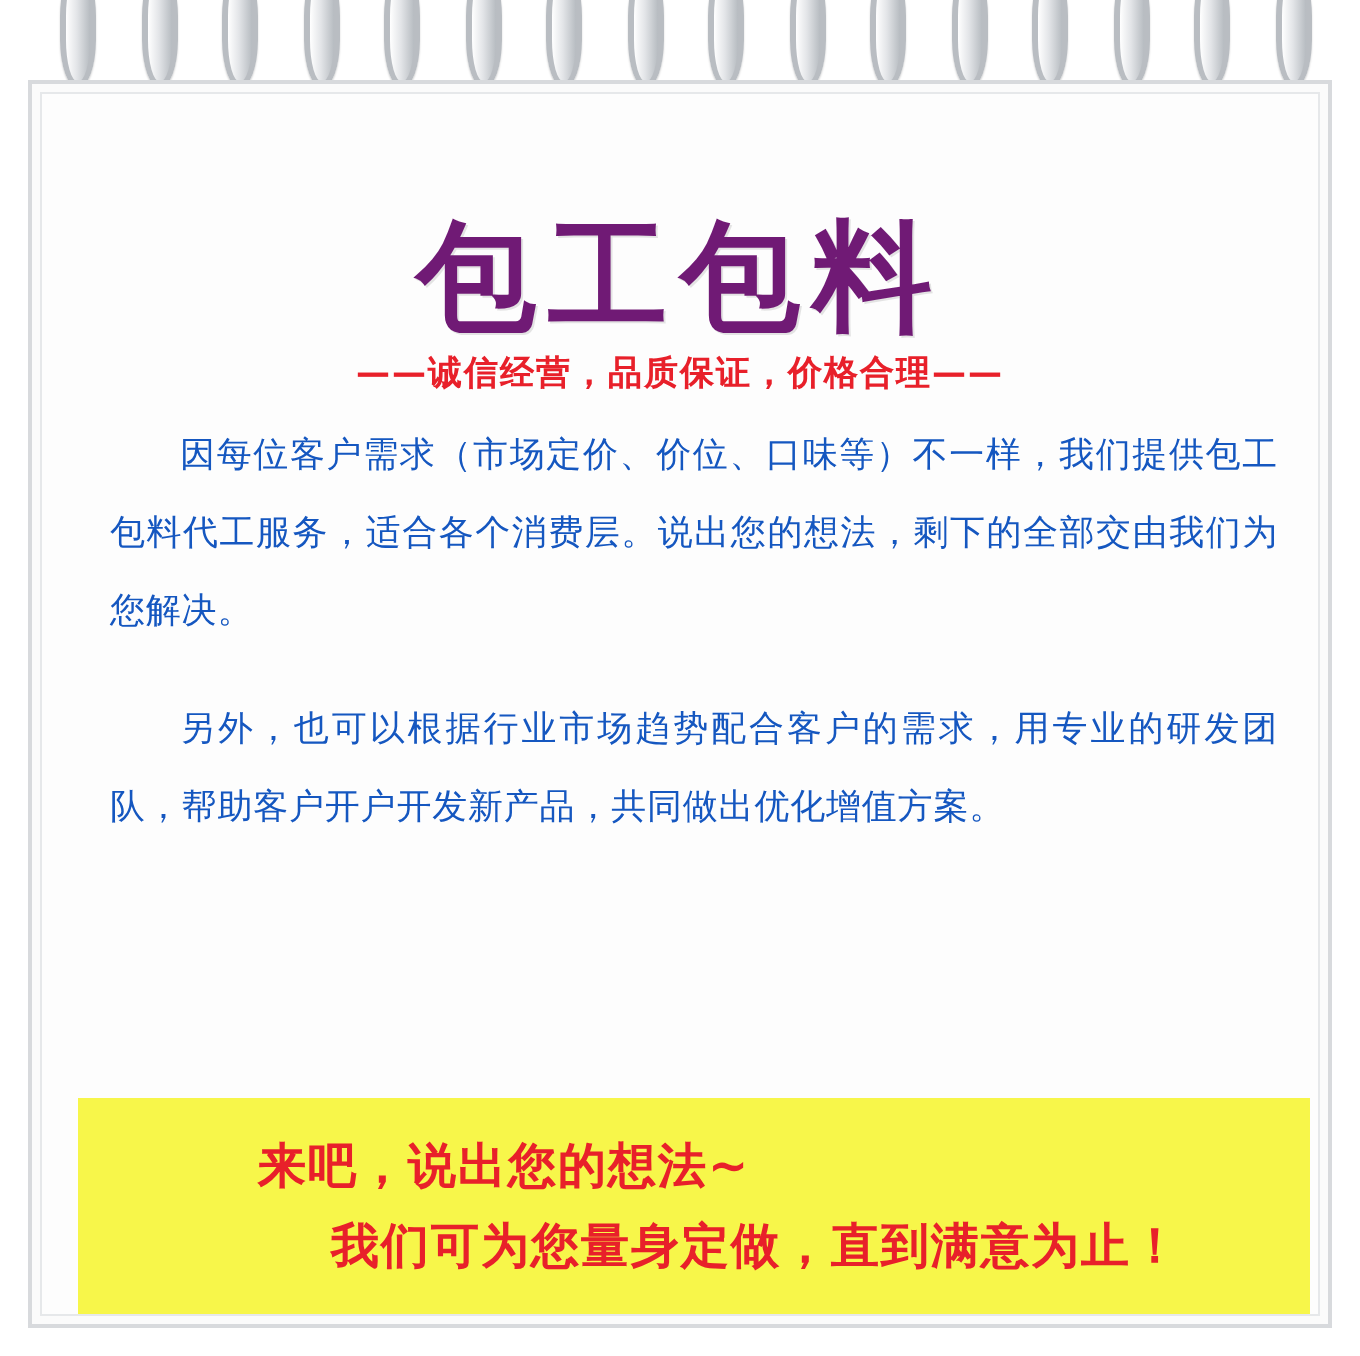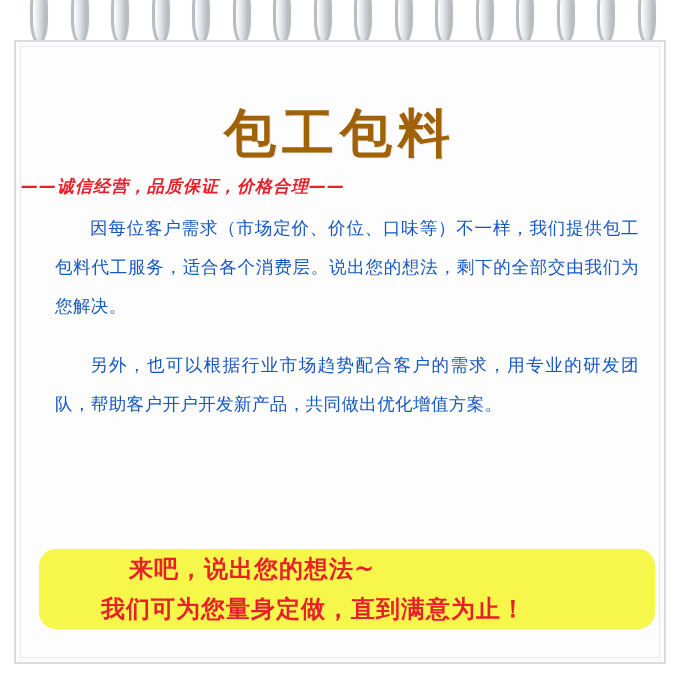--- a/index.html
+++ b/index.html
@@ -66,38 +66,37 @@
   }
 
   
   .title {
     position: absolute;
     top: 52px;
     left: 0;
     width: 100%;
     text-align: center;
     font-family: "DejaVu Sans", "Liberation Sans", sans-serif;
-    font-size: 52px;
+    font-size: 60px;
     font-weight: bold;
     letter-spacing: 6px;
-    color: #a16207;
+    color: #701a75;
     text-shadow: 1px 1px 0 rgba(0,0,0,0.10);
   }
 
   .subtitle {
     position: absolute;
     top: 128px;
     left: 0;
     width: 100%;
-    text-align: left;
+    text-align: center;
     font-size: 17px;
     font-weight: bold;
     color: #e8202a;
     letter-spacing: 1px;
-    font-style: italic;
   }
 
   
   .body-area {
     position: absolute;
     top: 162px;
     left: 34px;
     width: 584px;
   }
   .para {
@@ -110,38 +109,38 @@
     letter-spacing: 0.4px;
   }
   .para:last-child { margin-bottom: 0; }
 
   
   .callout {
     position: absolute;
     left: 18px;
     top: 502px;
     width: 616px;
-    height: 80px;
+    height: 108px;
     background: #f7f64a;
     box-sizing: border-box;
     display: flex;
     flex-direction: column;
     justify-content: center;
-    border-radius: 17px;
   }
   .callout-line {
     color: #e8202a;
     font-size: 24px;
     font-weight: bold;
     line-height: 40px;
     padding-left: 90px;
     letter-spacing: 1px;
   }
   .callout-line.second {
     padding-left: 62px;
+    text-align: center;
   }
 
   
   .bottom-gap {
     position: absolute;
     left: 0;
     bottom: 0;
     width: 680px;
     height: 14px;
     background: #ffffff;

